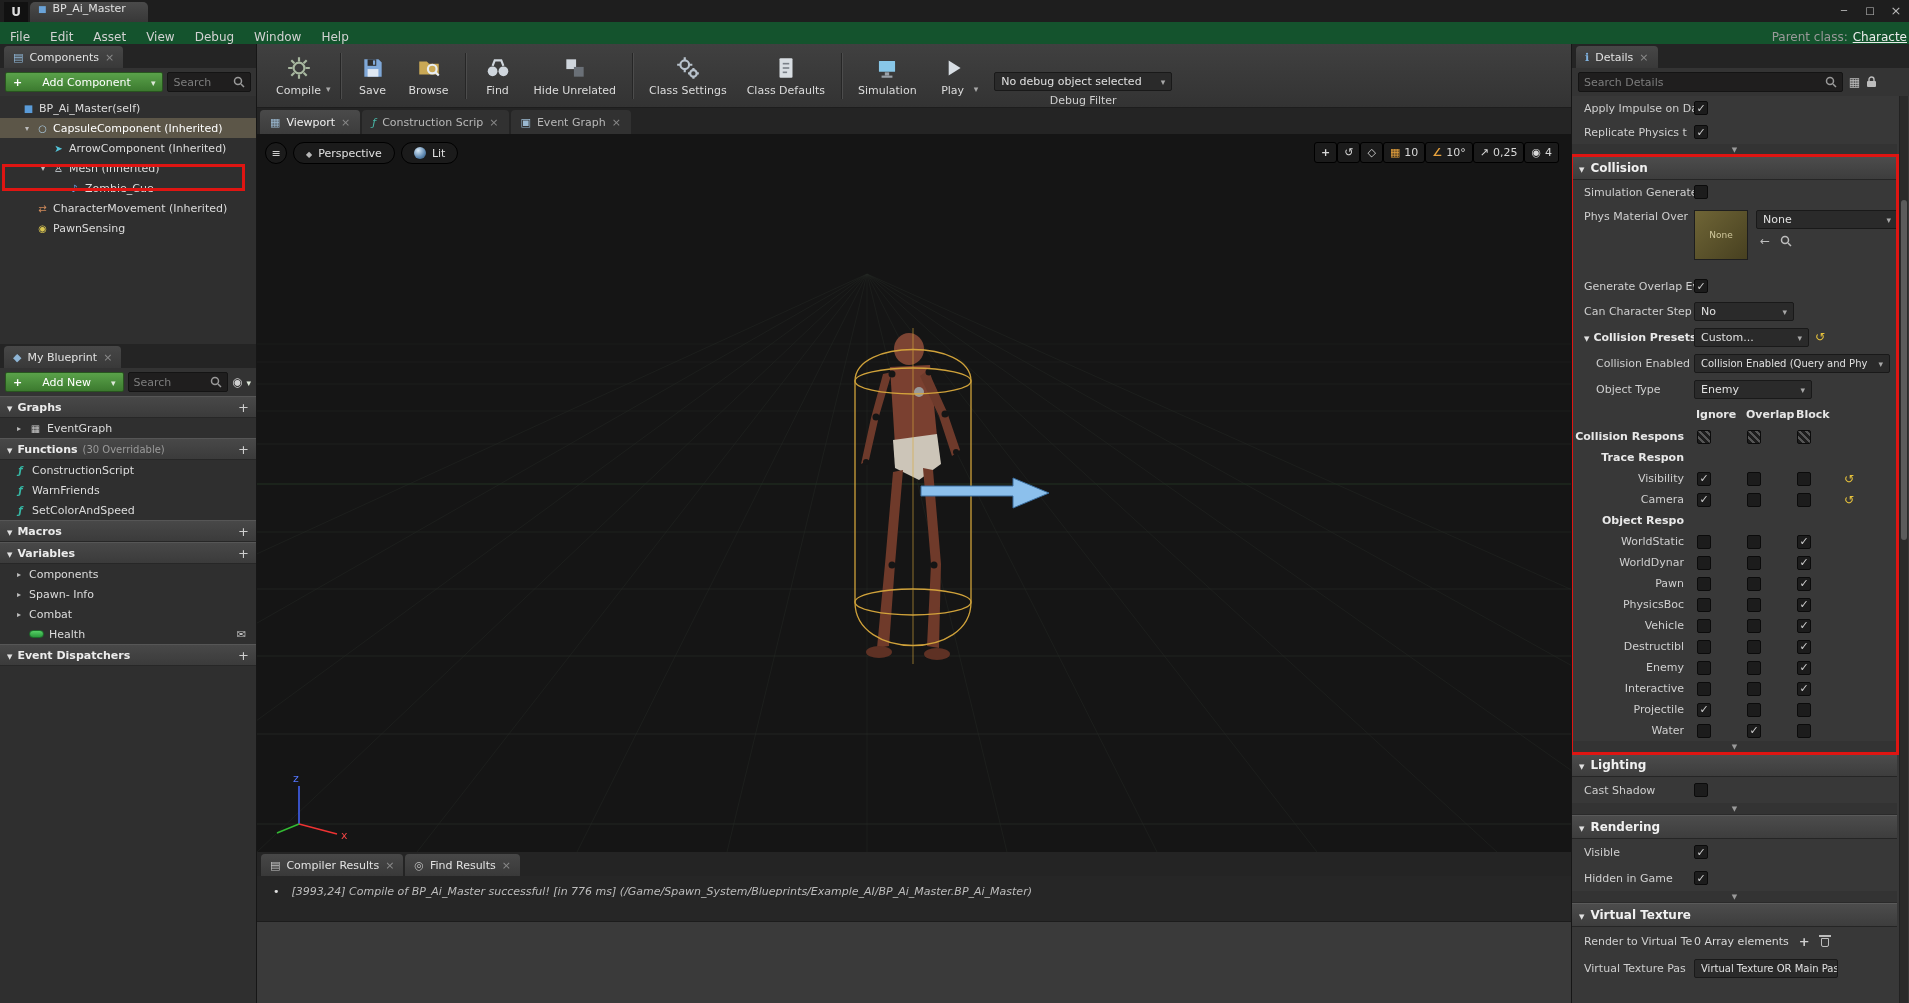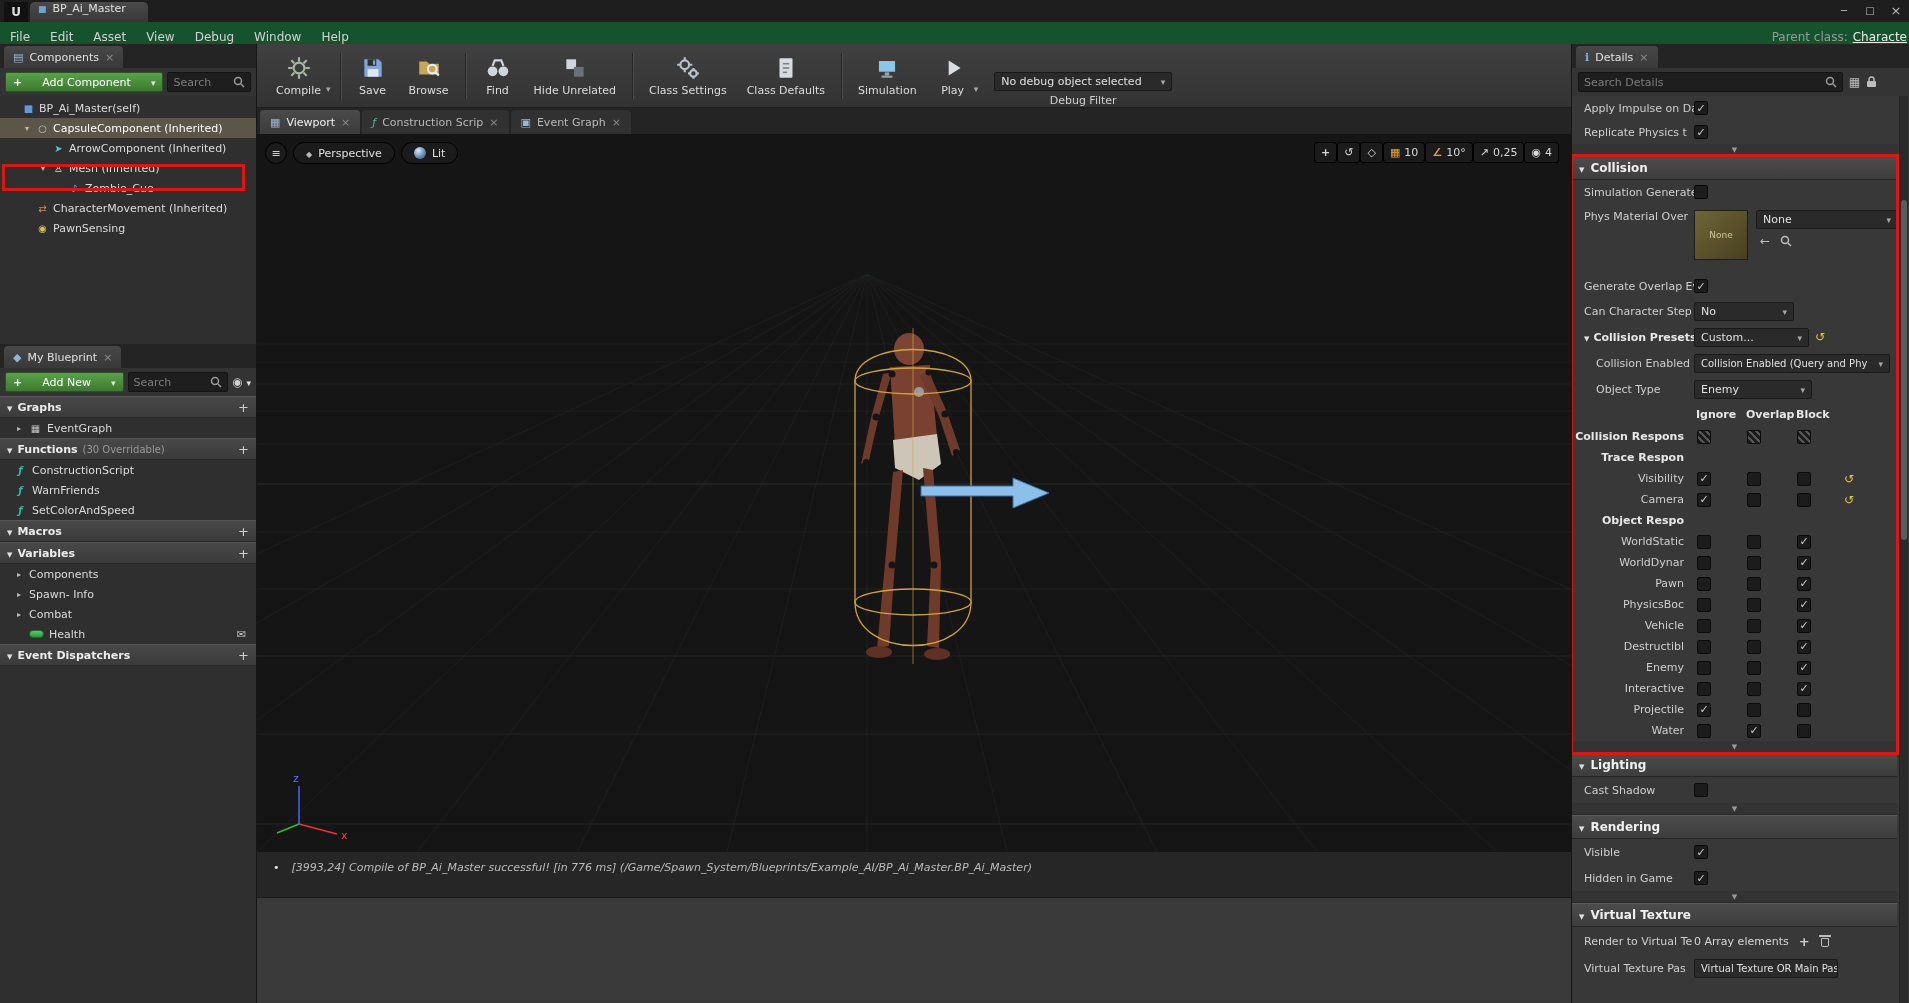--- a/index.html
+++ b/index.html
@@ -611,20 +611,34 @@
         <span>0,25</span>
       </span>
       <span class="vp-ic">
         <span class="ic-cam"></span>
         <span>4</span>
       </span>
     </div>
   </div>
 
   <div id="results">
+    <div class="panel-tabbar">
+
+        <div class="panel-tab">
+          <span class="tabicon" data-icon="compiler"></span>
+          <span>Compiler Results</span>
+          <span class="tclose"></span>
+        </div>
+
+        <div class="panel-tab">
+          <span class="tabicon" data-icon="find-results"></span>
+          <span>Find Results</span>
+          <span class="tclose"></span>
+        </div>
+      </div>
     <div class="res-body">
       <div class="log-area">
         <div class="res-line">
           <span class="bullet">•</span>
           <span class="logtxt">[3993,24] Compile of BP_Ai_Master successful! [in 776 ms] (/Game/Spawn_System/Blueprints/Example_AI/BP_Ai_Master.BP_Ai_Master)</span>
         </div>
       </div>
     </div>
   </div>
 

